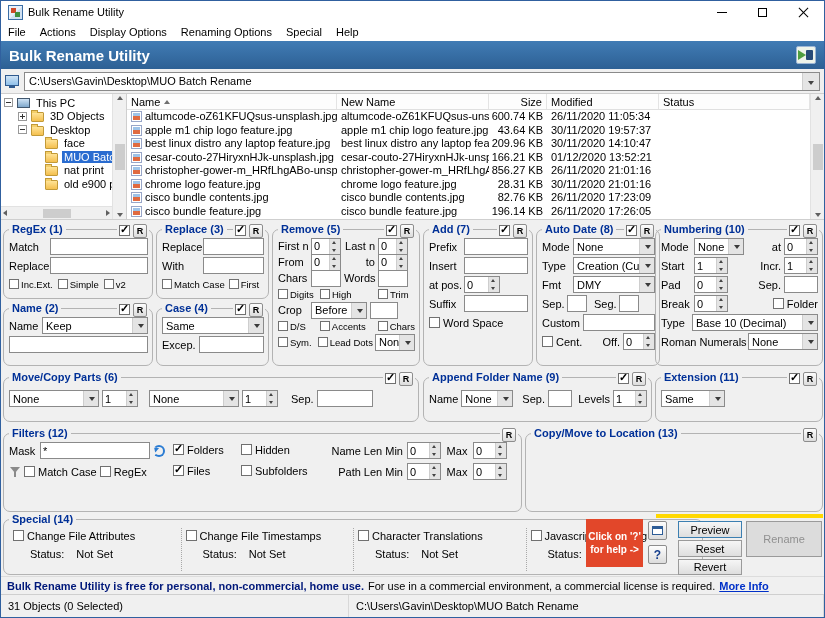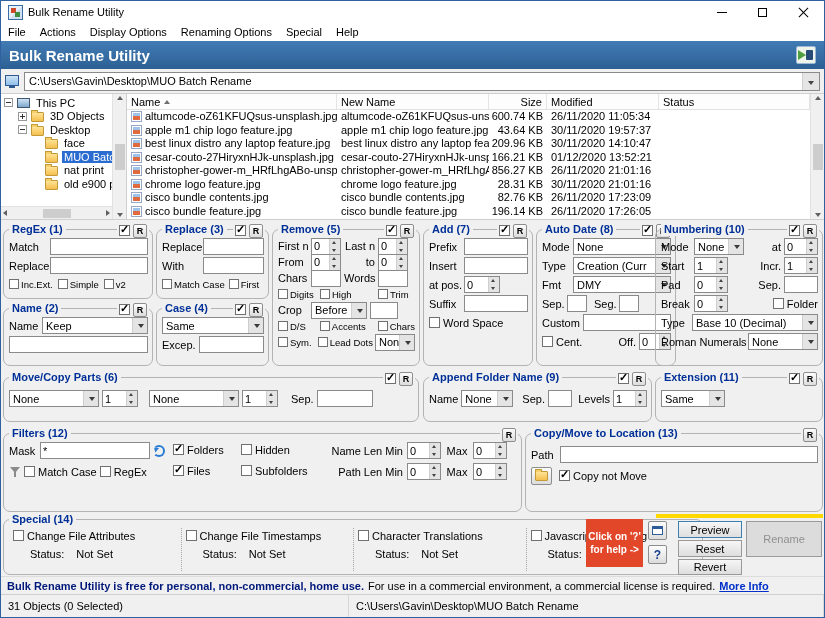--- a/index.html
+++ b/index.html
@@ -559,21 +559,21 @@
           </div>
         <div class="row">
             <label class="cb">
               <span class="chk"></span>
               <span>Word Space</span>
             </label>
           </div>
       </div>
     </div>
 
-    <div class="g" style="left:535px;top:9px;width:140px;height:137px">
+    <div class="g" style="left:535px;top:9px;width:124px;height:137px">
       <span class="gt">Auto Date (8)</span>
       <span class="gc">
           <span class="chk on"></span>
           <span class="rbtn">R</span>
         </span>
       <div class="gb">
         <div class="row">
             <span class="lbl" style="width:28px">Mode</span>
             <span class="sel" style="flex:1">
               <span>None</span>
@@ -809,35 +809,20 @@
               </span></span>
         </div>
       </div>
     </div>
 
     <div class="g" style="left:524px;top:213px;width:298px;height:79px">
       <span class="gt">Copy/Move to Location (13)</span>
       <span class="gc">
           <span class="rbtn">R</span>
         </span>
-      <div class="gb" style="top:12px">
-        <div class="row">
-            <span class="lbl" style="width:26px">Path</span>
-            <input class="tin" style="flex: 1 1 0%;" value="">
-          </div>
-        <div class="row" style="margin-top:4px">
-            <span class="browse-btn">
-              <span class="folder-icon" style="margin-top:0"></span>
-            </span>
-            <label class="cb" style="margin-left:4px">
-              <span class="chk on"></span>
-              <span>Copy not Move</span>
-            </label>
-          </div>
-      </div>
     </div>
 
     <div class="g" style="left:2px;top:299px;width:700px;height:56px">
       <span class="gt">Special (14)</span>
       <div class="sp-body">
         <div class="sp-item">
           <label class="cb">
               <span class="chk"></span>
               <span>Change File Attributes</span>
             </label>

